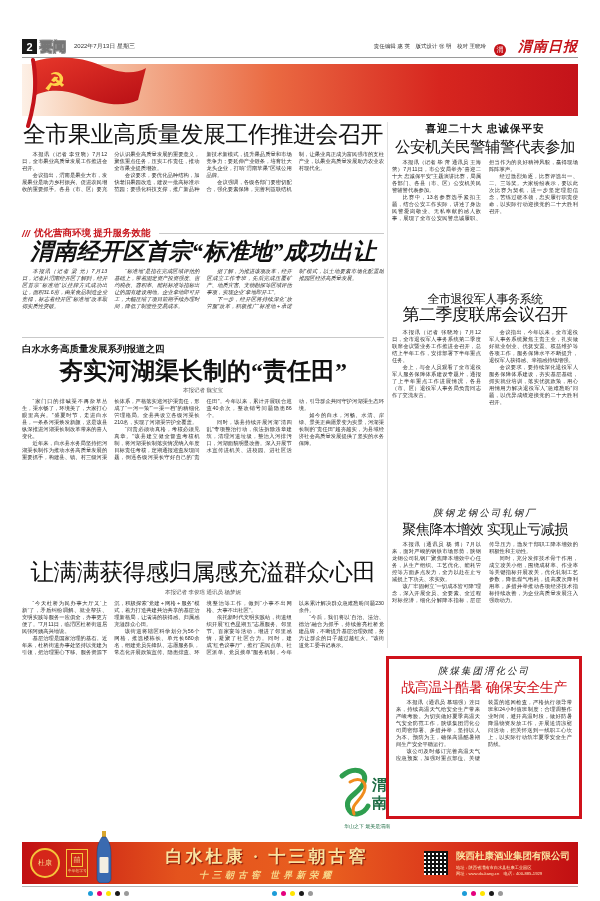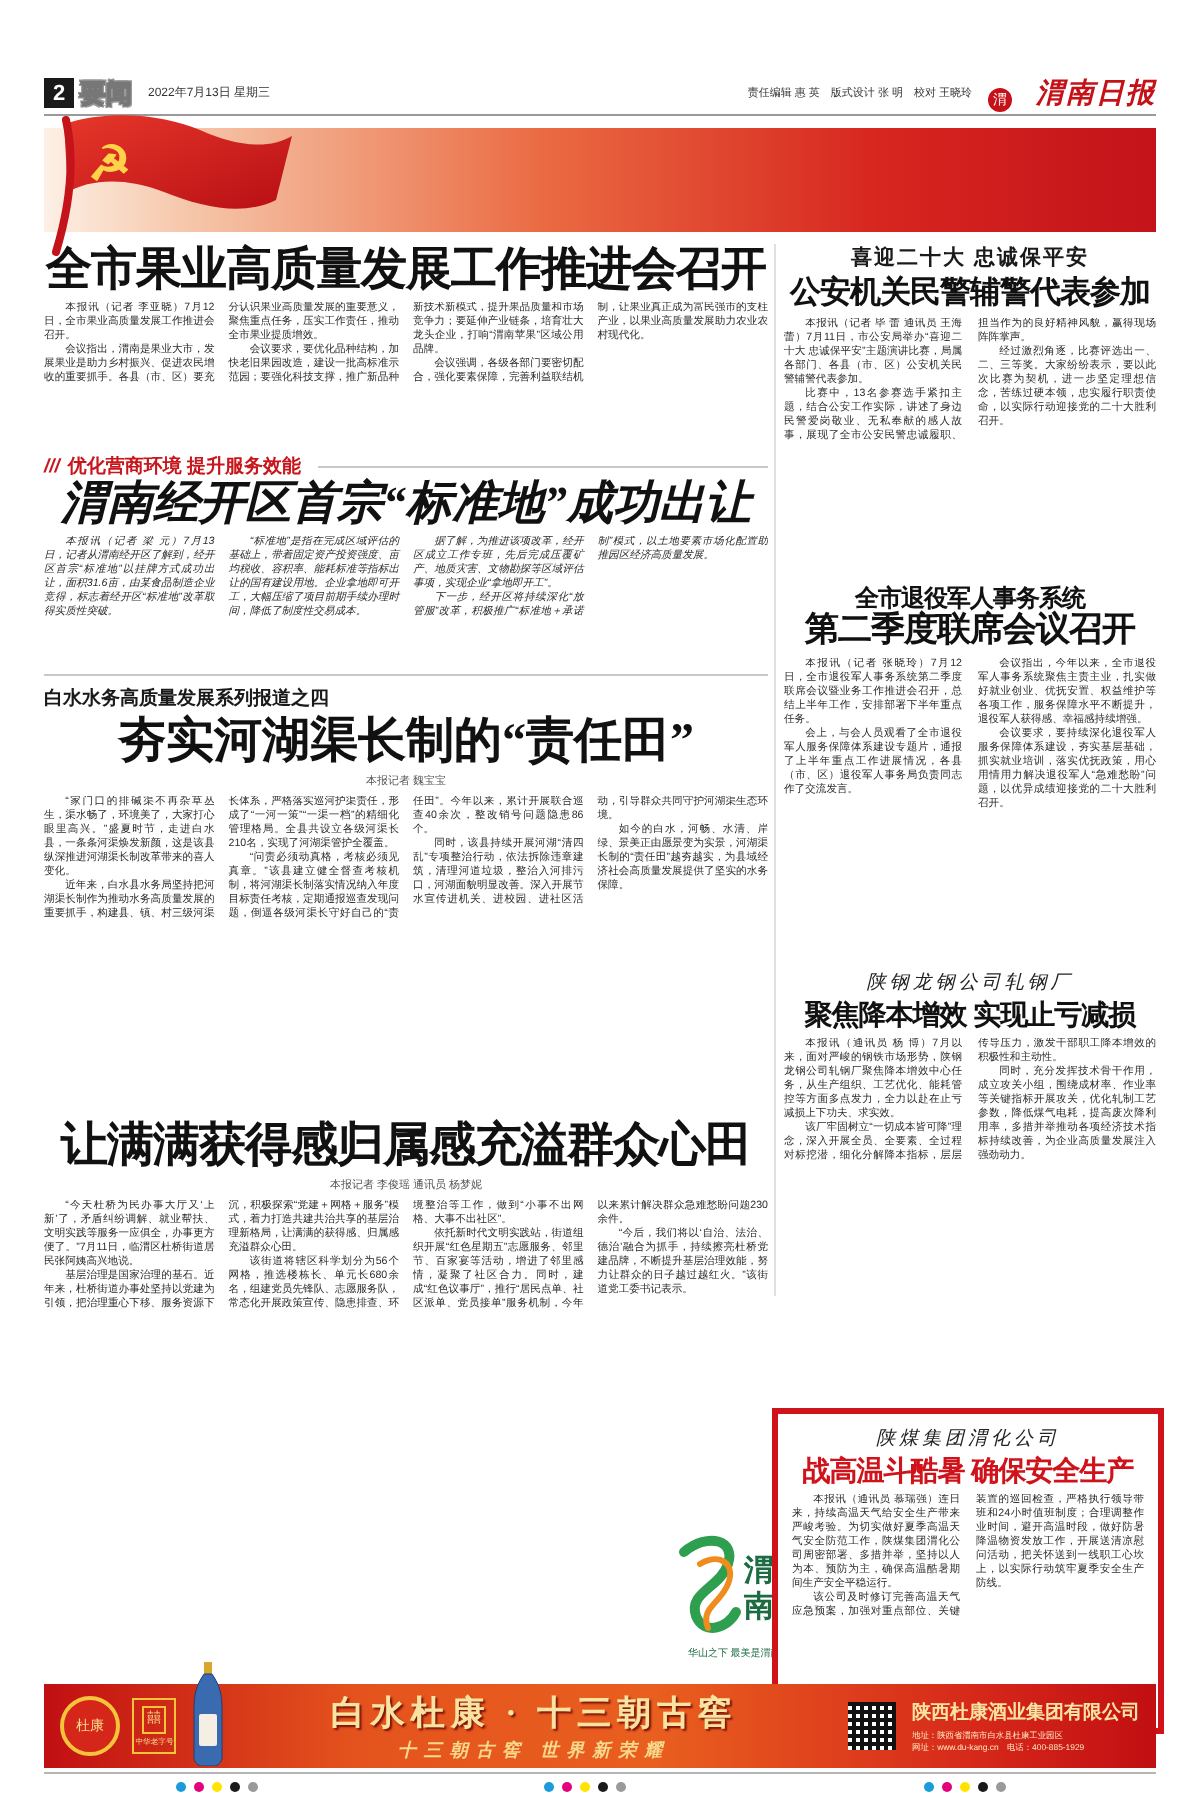--- a/index.html
+++ b/index.html
@@ -29,21 +29,21 @@
           display:flex;align-items:center;}
   .flagwrap{position:absolute;left:-4px;top:-12px;width:132px;height:76px;pointer-events:none;}
   .banner-text{margin-left:130px;font-size:23px;font-weight:900;color:#c00d16;
                letter-spacing:2px;white-space:nowrap;
                text-shadow:1px 1px 0 #fff,-1px -1px 0 #ffe9df,1px -1px 0 #ffe9df,-1px 1px 0 #fff;}
 
   
   .abs{position:absolute;}
   .leftw{left:22px;width:362px;}
   .rightw{left:392px;width:186px;}
-  .h-hei{font-weight:700;color:#111;text-align:center;letter-spacing:-0.5px;line-height:1.1;}
+  .h-hei{font-weight:400;color:#111;text-align:center;letter-spacing:-0.5px;line-height:1.1;}
   .h-serif{font-family:"Liberation Serif",serif;font-weight:700;color:#111;text-align:center;line-height:1.1;}
   .byline{font-size:5.5px;color:#555;text-align:center;margin-top:3px;}
   .body{font-size:5.3px;line-height:1.32;color:#2b2b2b;text-align:justify;overflow:hidden;margin-top:4px;}
   .body p{margin:0;text-indent:2em;}
   .cols4{column-count:4;column-gap:7px;}
   .cols2{column-count:2;column-gap:8px;}
   .kicker-red{display:flex;align-items:center;font-size:9.5px;font-weight:700;color:#c8161d;}
   .kicker-red .slashes{font-style:italic;margin-right:4px;font-weight:900;}
   .kicker-red .kline{flex:1;border-top:1px solid #c9c9c9;margin-left:8px;}
   .kicker-plain{font-size:9.5px;font-weight:700;color:#1a1a1a;}
@@ -205,31 +205,31 @@
     <div class="h-hei" style="font-size:12px;">全市退役军人事务系统</div>
     <div class="h-hei" style="font-size:17px;">第二季度联席会议召开</div>
     <div class="body cols2" style="height:144px;">
       <p>本报讯（记者 张晓玲）7月12日，全市退役军人事务系统第二季度联席会议暨业务工作推进会召开，总结上半年工作，安排部署下半年重点任务。</p>
       <p>会上，与会人员观看了全市退役军人服务保障体系建设专题片，通报了上半年重点工作进展情况，各县（市、区）退役军人事务局负责同志作了交流发言。</p>
       <p>会议指出，今年以来，全市退役军人事务系统聚焦主责主业，扎实做好就业创业、优抚安置、权益维护等各项工作，服务保障水平不断提升，退役军人获得感、幸福感持续增强。</p>
       <p>会议要求，要持续深化退役军人服务保障体系建设，夯实基层基础，抓实就业培训，落实优抚政策，用心用情用力解决退役军人“急难愁盼”问题，以优异成绩迎接党的二十大胜利召开。</p>
     </div>
   </div>
 
-  <div class="abs rightw" style="top:485px;">
+  <div class="abs rightw" style="top:507px;">
     <div class="kicker-cursive">陕钢龙钢公司轧钢厂</div>
     <div class="h-hei" style="font-size:14px;margin-top:2px;">聚焦降本增效 实现止亏减损</div>
     <div class="body cols2" style="height:124px;">
       <p>本报讯（通讯员 杨 博）7月以来，面对严峻的钢铁市场形势，陕钢龙钢公司轧钢厂聚焦降本增效中心任务，从生产组织、工艺优化、能耗管控等方面多点发力，全力以赴在止亏减损上下功夫、求实效。</p>
       <p>该厂牢固树立“一切成本皆可降”理念，深入开展全员、全要素、全过程对标挖潜，细化分解降本指标，层层传导压力，激发干部职工降本增效的积极性和主动性。</p>
       <p>同时，充分发挥技术骨干作用，成立攻关小组，围绕成材率、作业率等关键指标开展攻关，优化轧制工艺参数，降低煤气电耗，提高废次降利用率，多措并举推动各项经济技术指标持续改善，为企业高质量发展注入强劲动力。</p>
     </div>
   </div>
 
-  <div class="abs redbox" style="top:656px;margin-top:48px;">
+  <div class="abs redbox" style="top:656px;">
     <div class="kicker-cursive">陕煤集团渭化公司</div>
     <div class="h-hei title" style="font-size:14px;margin-top:2px;color:#d0121b;">战高温斗酷暑 确保安全生产</div>
     <div class="body cols2" style="height:112px;">
       <p>本报讯（通讯员 慕瑞强）连日来，持续高温天气给安全生产带来严峻考验。为切实做好夏季高温天气安全防范工作，陕煤集团渭化公司周密部署、多措并举，坚持以人为本、预防为主，确保高温酷暑期间生产安全平稳运行。</p>
       <p>该公司及时修订完善高温天气应急预案，加强对重点部位、关键装置的巡回检查，严格执行领导带班和24小时值班制度；合理调整作业时间，避开高温时段，做好防暑降温物资发放工作，开展送清凉慰问活动，把关怀送到一线职工心坎上，以实际行动筑牢夏季安全生产防线。</p>
     </div>
   </div>
 
   <div class="ad">
     <div class="emblem">杜康</div>

